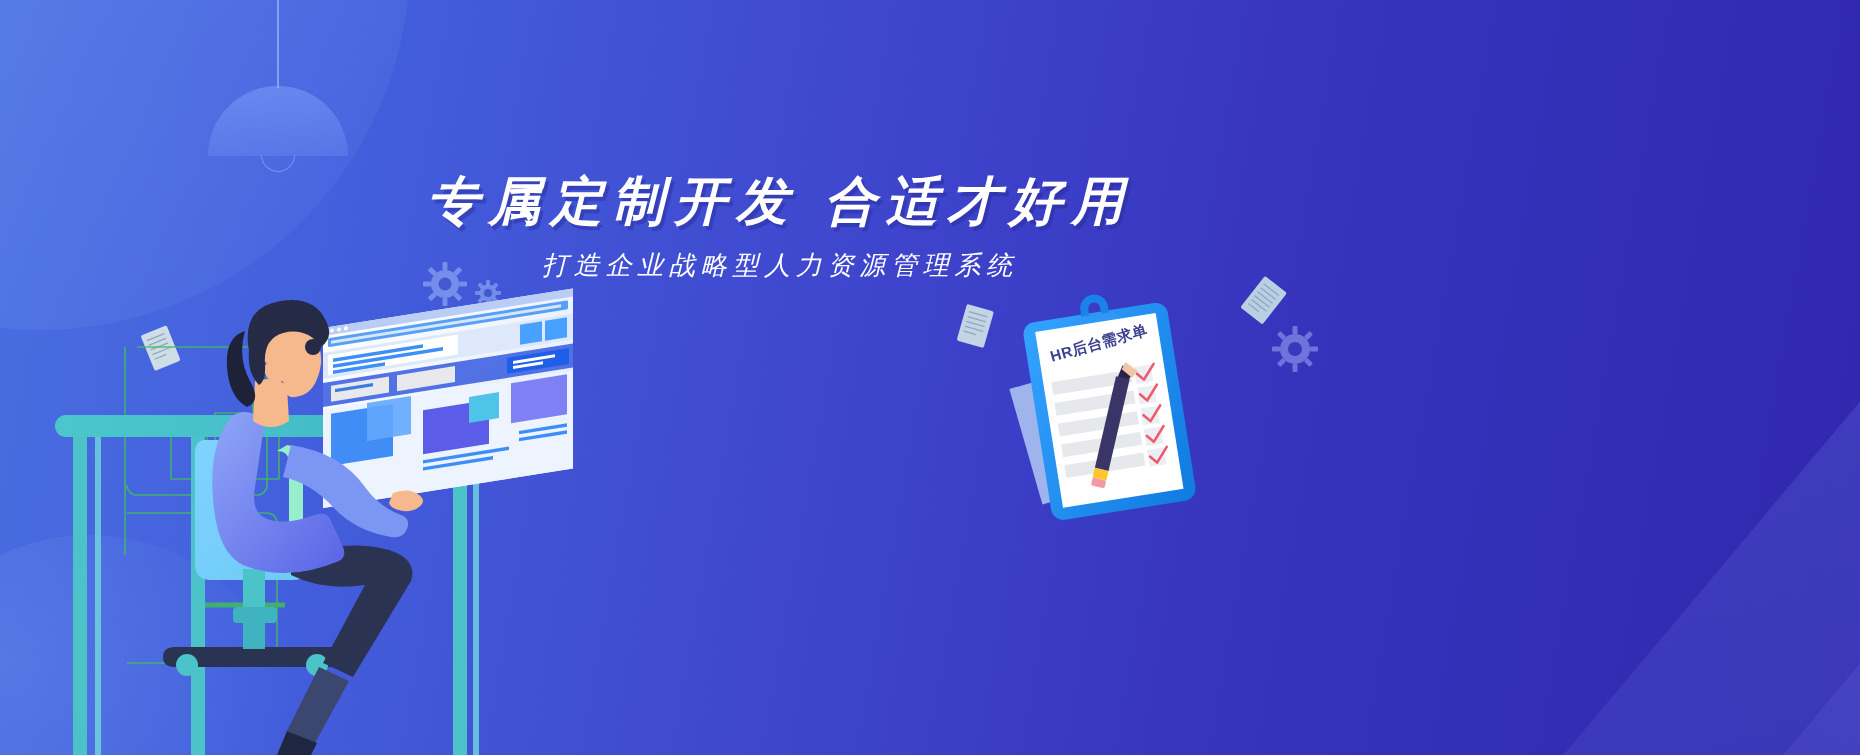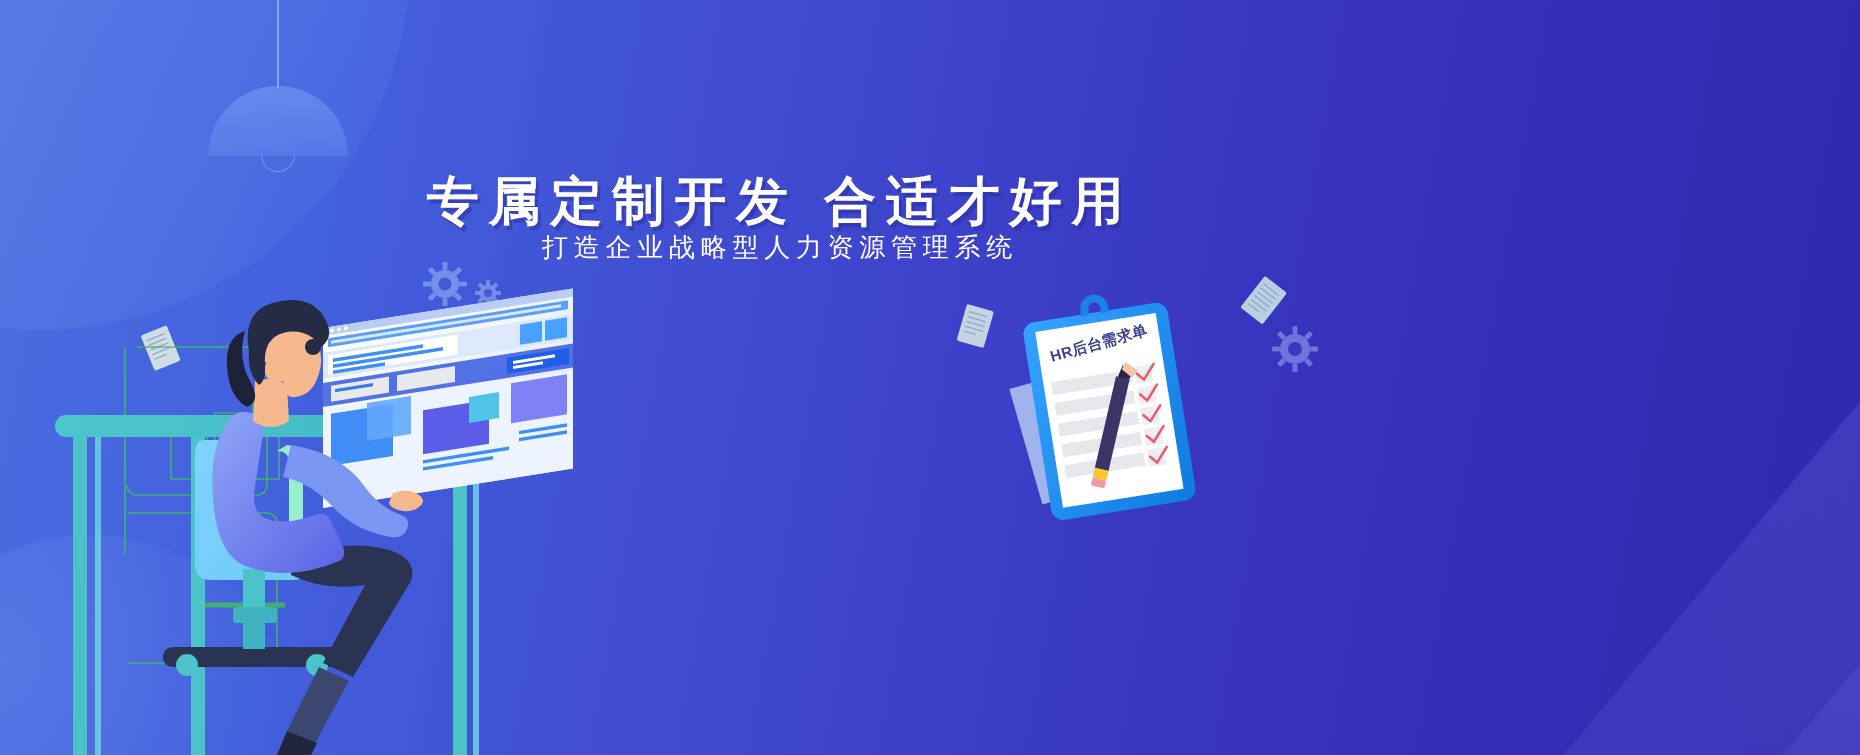--- a/index.html
+++ b/index.html
@@ -60,31 +60,31 @@
   
   .gear{ position:absolute; }
   .gear svg{ display:block; }
 
   
   .note{ position:absolute; }
 
   
   .copy{
     position:absolute; left:0; top:172px; width:1560px;
-    text-align:center; z-index:40;
+    text-align:center; z-index:40;font-style:italic;
   }
   .headline{
     font-size:52px; font-weight:bold; color:#ffffff;
     letter-spacing:.19em; line-height:1.12;
     text-shadow:3px 4px 0 rgba(40,42,150,.45);
     white-space:nowrap;
   }
   .headline .gap{ display:inline-block; width:26px; }
   .subhead{
-    margin-top:0;
+    margin-top:18px;
     font-size:26px; color:#ffffff; letter-spacing:.22em;
     white-space:nowrap; font-weight:normal;
   }
 
   
   .illus-left{ position:absolute; left:55px; top:255px; width:520px; height:500px; z-index:20; }
   .illus-left svg{ display:block; }
 
   
   .illus-right{ position:absolute; left:1000px; top:275px; width:280px; height:260px; z-index:20; }

